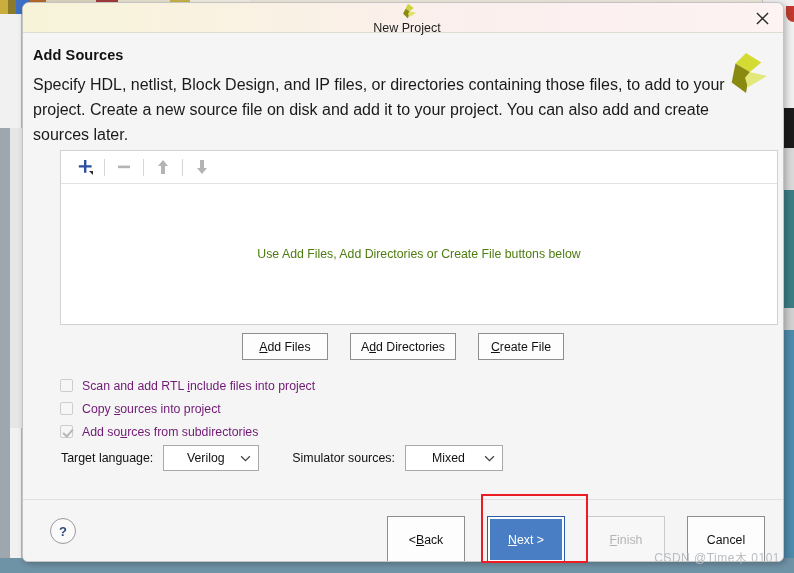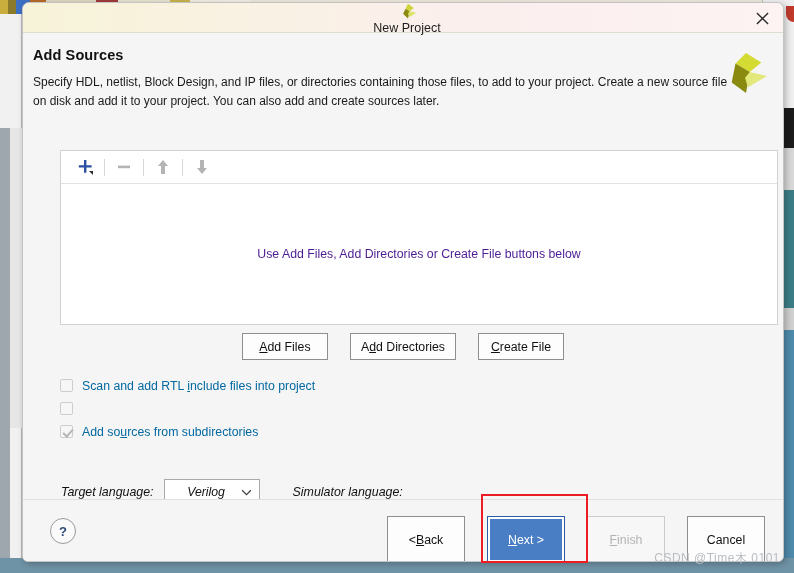--- a/index.html
+++ b/index.html
@@ -115,21 +115,21 @@
   
   #header {
     position: relative;
     padding: 14px 18px 4px 10px;
   }
   #page-title {
     font-size: 14.5px; font-weight: bold; color: #111;
     margin: 0 0 10px 0; letter-spacing: .1px;
   }
   #page-desc {
-    font-size: 12px; color: #1a1a1a;
+    font-size: 16px; color: #1a1a1a;
     line-height: 1.55; max-width: 700px; margin: 0;
   }
   #corner-logo {
     position: absolute; right: 16px; top: 18px;
     width: 42px; height: 46px;
   }
 
   
   #sources-panel {
     position: absolute; left: 37px; top: 147px;
@@ -147,21 +147,21 @@
     width: 30px; height: 26px;
     display: flex; align-items: center; justify-content: center;
     cursor: pointer; position: relative;
   }
   .tb-sep {
     width: 1px; height: 17px; background: #d6d6d6; margin: 0 4px;
   }
   #empty-msg {
     height: 140px;
     display: flex; align-items: center; justify-content: center;
-    font-size: 12.3px; color: #4c1d95;
+    font-size: 12.3px; color: #4d7c0f;
   }
 
   
   #action-row {
     position: absolute; left: 0; top: 330px; width: 100%;
     display: flex; justify-content: center; gap: 22px;
   }
   .btn {
     background: #fdfdfd;
     border: 1px solid #8e8e8e;
@@ -179,43 +179,43 @@
   }
   .mn { text-decoration: underline; }
 
   
   #checks {
     position: absolute; left: 37px; top: 371px;
   }
   .chkrow {
     display: flex; align-items: center;
     height: 23px;
-    font-size: 12.3px; color: #0369a1;
+    font-size: 12.3px; color: #701a75;
   }
   .chkbox {
     width: 13px; height: 13px;
     border: 1px solid #cdcdcd; background: #f6f6f6;
     border-radius: 2px;
     margin-right: 9px;
     position: relative; flex: none;
   }
   .chkbox.checked::after {
     content: "";
     position: absolute; left: 3.5px; top: 0.5px;
     width: 4px; height: 8px;
     border: solid #b6b6b6;
     border-width: 0 2px 2px 0;
     transform: rotate(42deg);
   }
 
   
   #lang-row {
-    position: absolute; left: 38px; top: 476px;
+    position: absolute; left: 38px; top: 442px;
     display: flex; align-items: center;
-    font-size: 12.4px; color: #111; font-style: italic;
+    font-size: 12.4px; color: #111;
   }
   .lang-label { margin-right: 10px; }
   .combo {
     width: 96px; height: 26px;
     background: #fff;
     border: 1px solid #a9a9a9;
     display: flex; align-items: center;
     padding: 0 7px;
     font-size: 12.3px; color: #111;
     cursor: pointer;
@@ -361,36 +361,43 @@
     <button class="btn"><span class="mn">C</span>reate File</button>
   </div>
 
   <div id="checks">
     <div class="chkrow">
       <span class="chkbox"></span>
       <span>Scan and add RTL <span class="mn">i</span>nclude files into project</span>
     </div>
     <div class="chkrow">
       <span class="chkbox"></span>
+      <span>Copy <span class="mn">s</span>ources into project</span>
     </div>
     <div class="chkrow">
       <span class="chkbox checked"></span>
       <span>Add so<span class="mn">u</span>rces from subdirectories</span>
     </div>
   </div>
 
   <div id="lang-row">
     <span class="lang-label">Target language:</span>
     <div class="combo">
       <span class="val">Verilog</span>
       <svg class="chev" viewBox="0 0 12 8">
         <path d="M1 1.5 L6 6.5 L11 1.5" stroke="#444" stroke-width="1.5" fill="none"></path>
       </svg>
     </div>
-    <span id="sim-label">Simulator language:</span>
+    <span id="sim-label">Simulator sources:</span>
+    <div class="combo" id="sim-combo">
+      <span class="val">Mixed</span>
+      <svg class="chev" viewBox="0 0 12 8">
+        <path d="M1 1.5 L6 6.5 L11 1.5" stroke="#444" stroke-width="1.5" fill="none"></path>
+      </svg>
+    </div>
   </div>
 
   <div id="footer-sep"></div>
   <div id="footer">
     <div id="help-btn">?</div>
     <div id="nav-buttons">
       <button class="btn">&lt; <span class="mn">B</span>ack</button>
       <button class="btn" id="btn-next"><span class="mn">N</span>ext &gt;</button>
       <button class="btn disabled"><span class="mn">F</span>inish</button>
       <button class="btn">Cancel</button>

